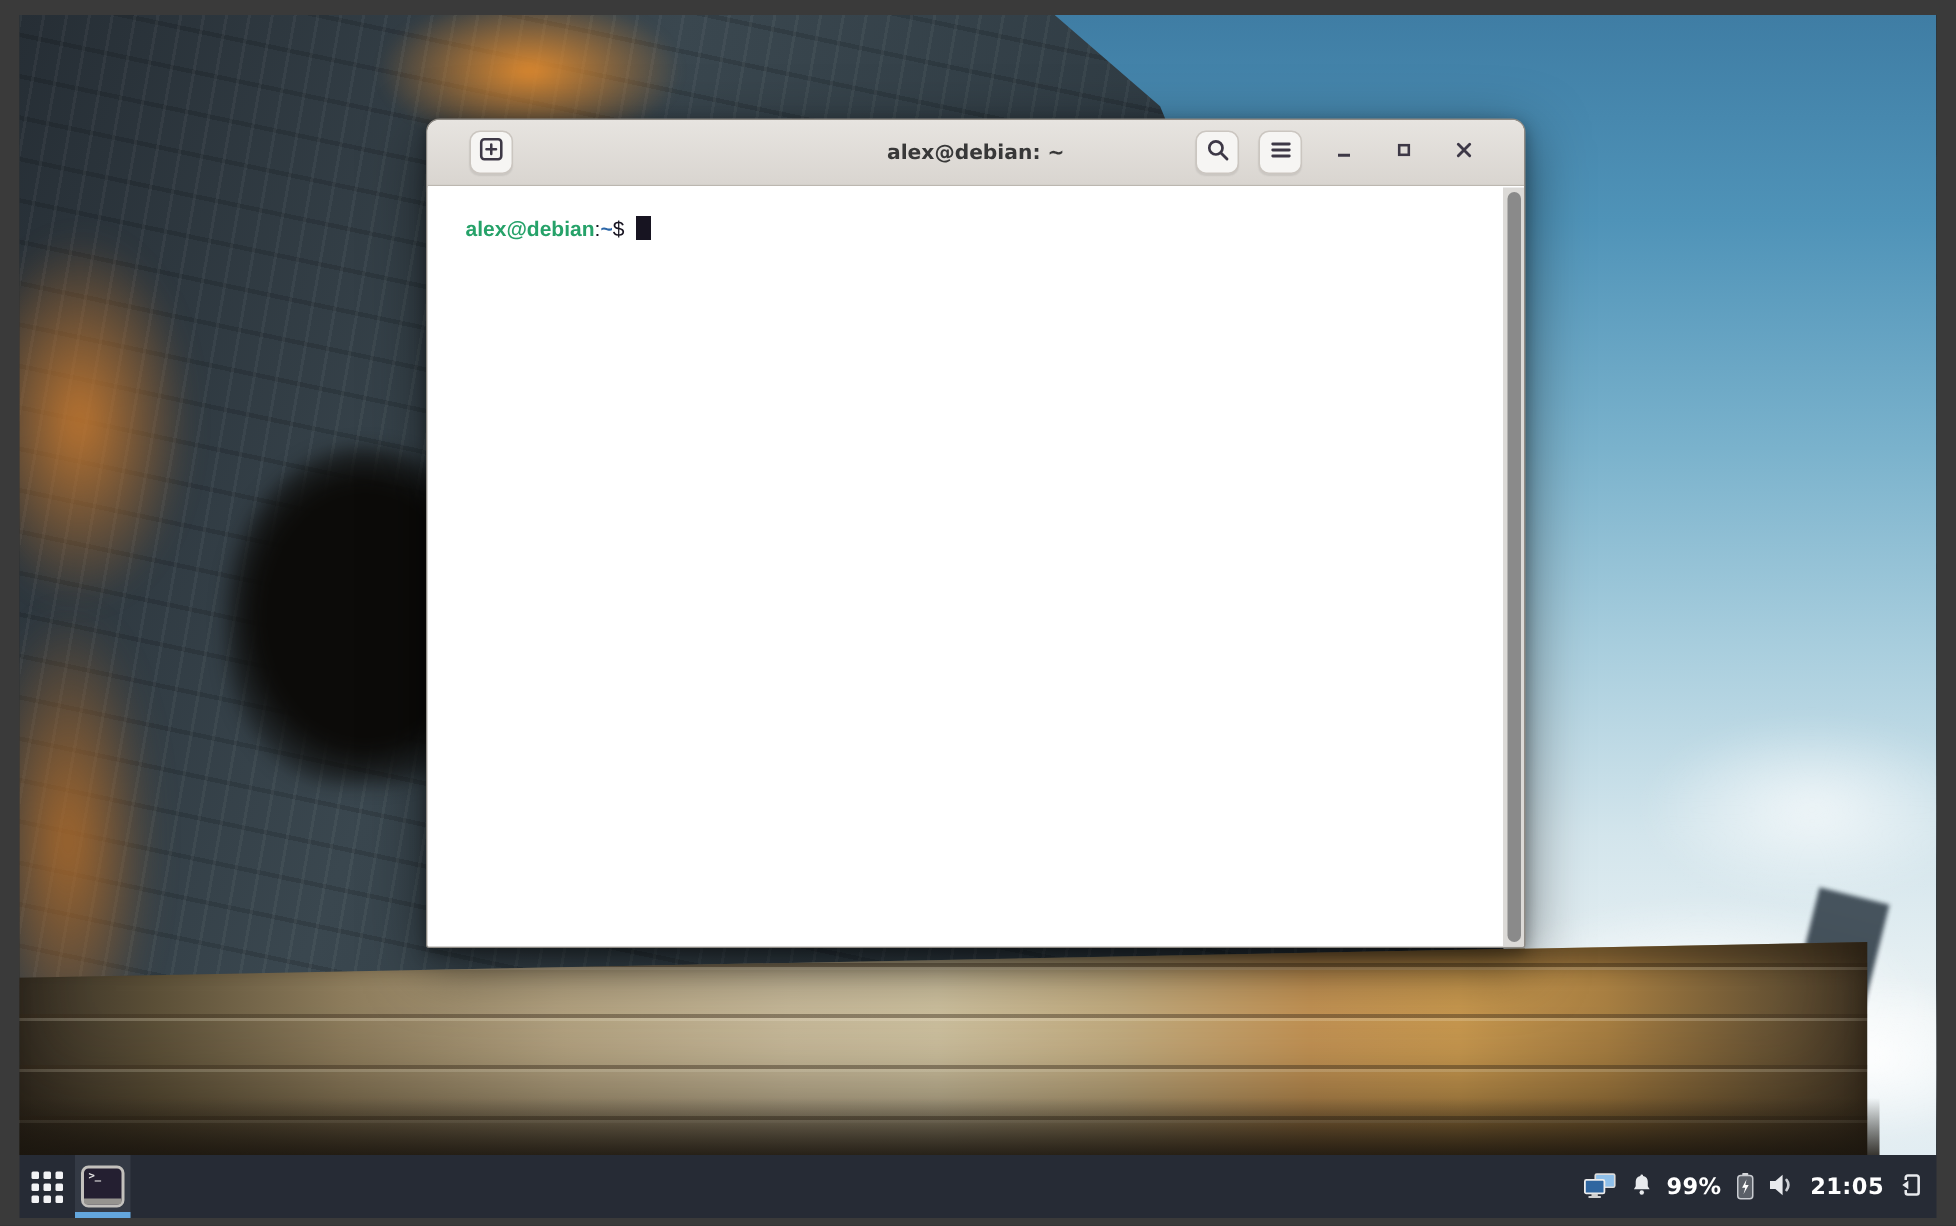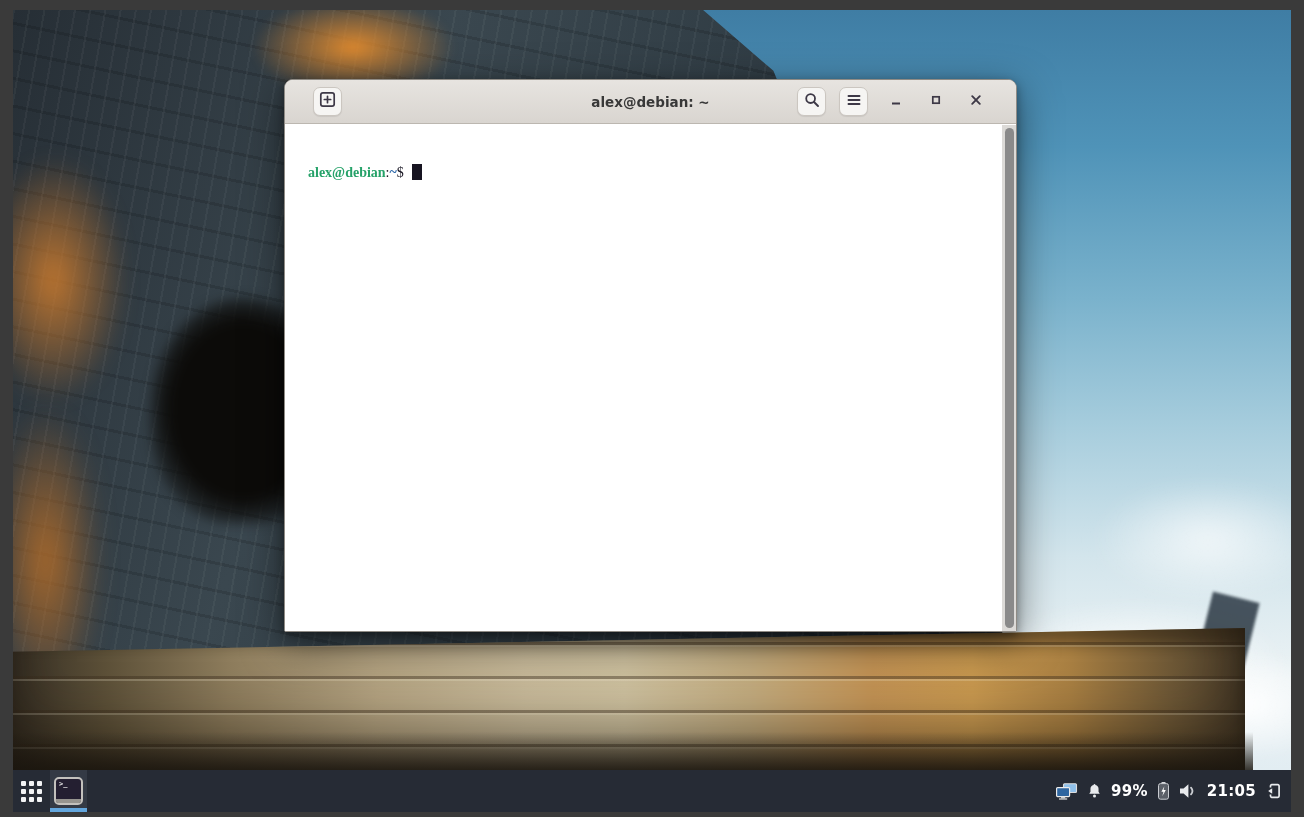--- a/index.html
+++ b/index.html
@@ -56,22 +56,22 @@
     border:1px solid #cbc6c0; display:flex; align-items:center; justify-content:center; flex:none;
     box-shadow:0 1px 1px rgba(0,0,0,.08); }
   .tb-plain { width:24px; height:24px; display:flex; align-items:center; justify-content:center; flex:none; }
   .tb-title { position:absolute; left:0; right:0; text-align:center; font-weight:bold;
     font-size:13.5px; color:#383838; pointer-events:none; }
   .tb-right { margin-left:auto; display:flex; align-items:center; }
   .tb-gap13 { width:13px; flex:none; }
   .tb-gap16 { width:16px; flex:none; }
 
   .term-content { position:absolute; left:0; top:45px; right:0; bottom:0; background:#ffffff;
-    font-family:Liberation Serif, serif; font-size:14px; color:#171421;
-    padding:21px 16px 0 2px; line-height:18px; white-space:pre; }
+    font-family:Liberation Sans, sans-serif; font-size:14px; color:#171421;
+    padding:0 16px 0 2px; line-height:18px; white-space:pre; }
   .prompt-user { color:#26a269; font-weight:bold; }
   .prompt-path { color:#2b66a8; font-weight:bold; }
   .cursor { display:inline-block; width:10px; height:16px; background:#171421;
     vertical-align:text-bottom; margin-left:8px; }
   .scrollbar { position:absolute; right:0; top:45px; bottom:0; width:14px; background:#dcdad7; }
   .scroll-thumb { position:absolute; right:2px; top:3px; bottom:3px; width:9px;
     background:#8a8a8a; border-radius:5px; }
 
   
   .taskbar { position:absolute; left:13px; top:770px; width:1278px; height:42px;
@@ -81,21 +81,21 @@
   .grid-icon div { background:#f2f3f5; border-radius:1px; }
   .app-tile { width:37px; height:42px; background:#343a45; position:relative;
     display:flex; align-items:center; justify-content:center; }
   .app-underline { position:absolute; left:0; right:0; bottom:0; height:4px; background:#63a6dd; }
   .terminal-icon { width:29px; height:28px; border:2px solid #c3c1bd; border-radius:5px;
     background:#241f31; position:relative; }
   .terminal-icon .glyph { position:absolute; left:3px; top:1px; color:#e8e8e8;
     font-family:"DejaVu Sans Mono",monospace; font-size:7px; font-weight:bold; line-height:8px; }
   .terminal-icon .base { position:absolute; left:0; right:0; bottom:0; height:4px;
     background:#96948f; border-radius:0 0 2px 2px; }
-  .tray { margin-left:auto; display:flex; align-items:center; gap:9px; padding-right:10px; }
+  .tray { margin-left:auto; display:flex; align-items:flex-start; gap:9px; padding-right:10px; }
   .tray-text { color:#ffffff; font-weight:bold; font-size:15px; letter-spacing:.3px; }
   .tray svg { display:block; }
 </style>
 </head>
 <body>
 
 <div class="screen">
 
   <div class="wallpaper">
     <div class="wp wp-stone-base"></div>

